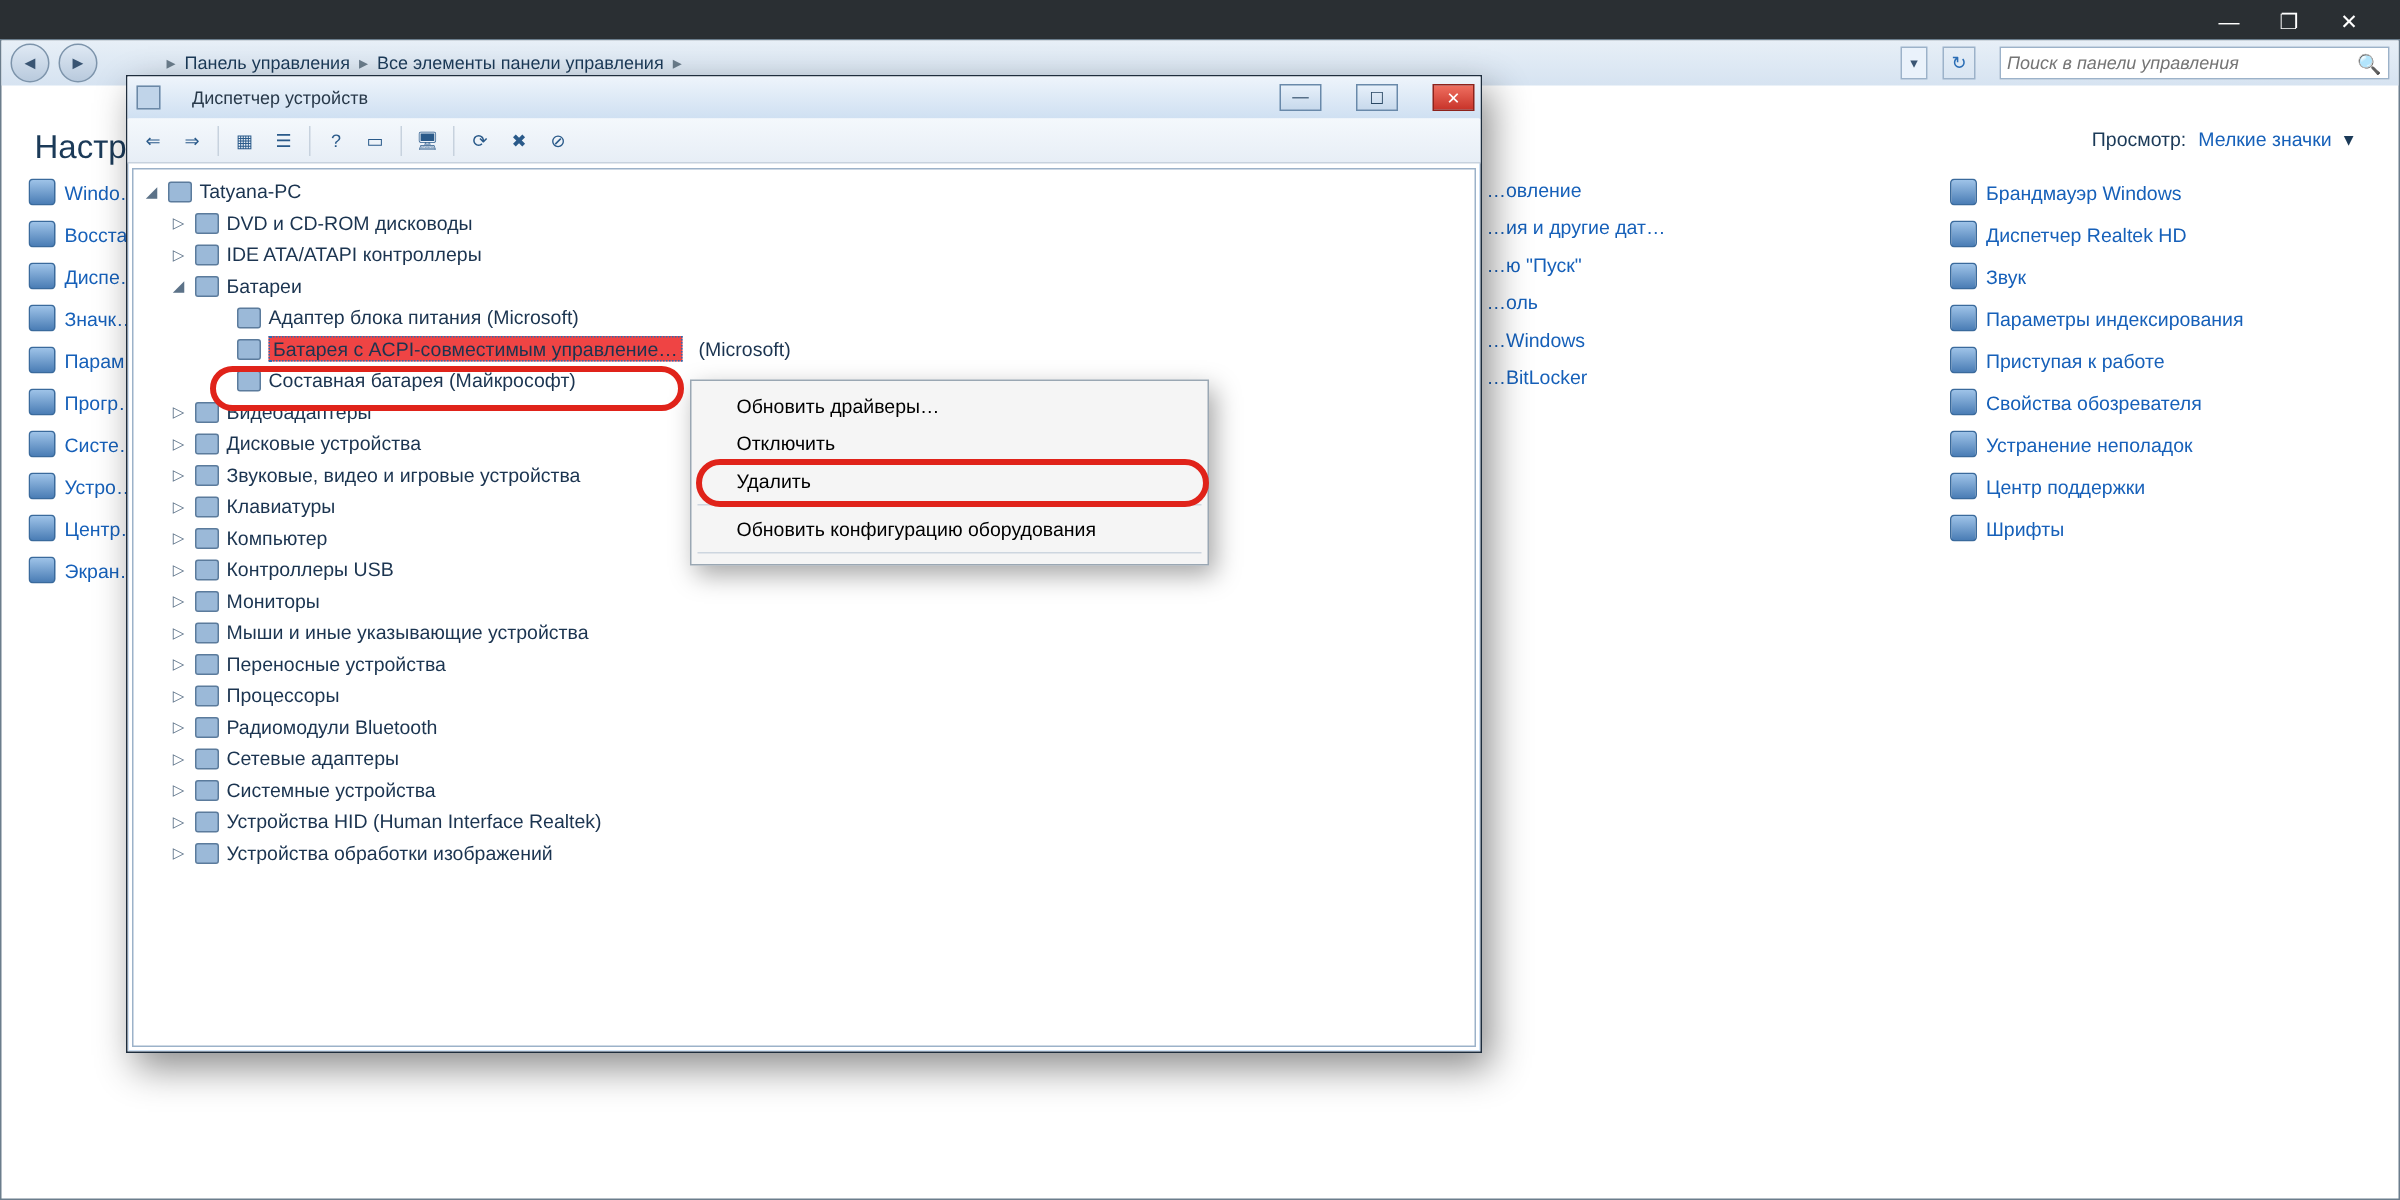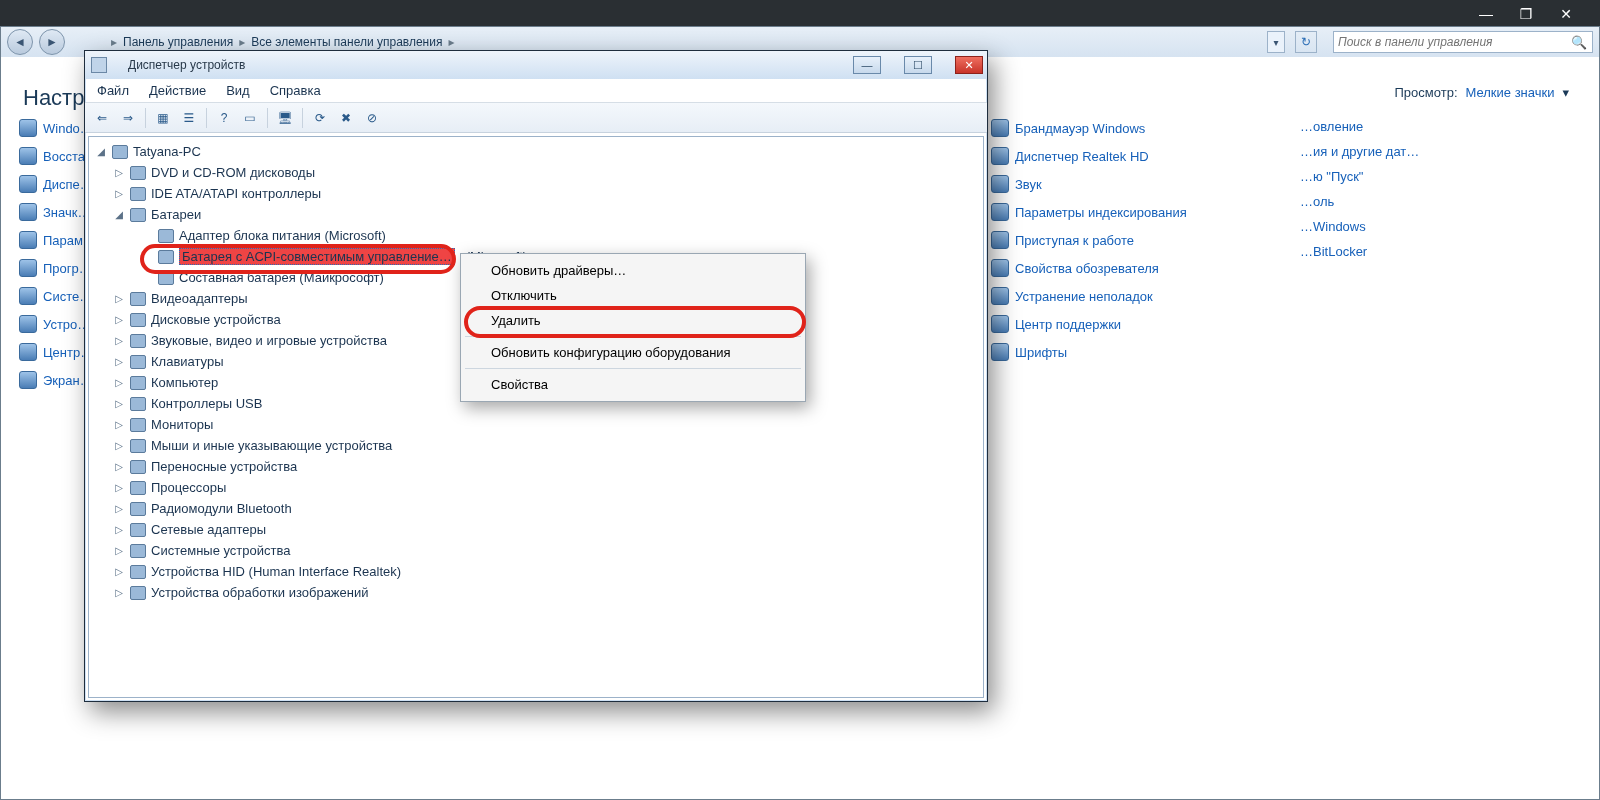--- a/index.html
+++ b/index.html
@@ -163,20 +163,40 @@
         </div>
       <div class="cp-item">
           <span class="cp-ico"></span>
           <span>Экран…</span>
         </div>
     </div>
 
     <div class="cp-right-cols">
       <div class="cp-col">
         <div class="cp-item">
+            <span>…овление</span>
+          </div>
+        <div class="cp-item">
+            <span>…ия и другие дат…</span>
+          </div>
+        <div class="cp-item">
+            <span>…ю "Пуск"</span>
+          </div>
+        <div class="cp-item">
+            <span>…оль</span>
+          </div>
+        <div class="cp-item">
+            <span>…Windows</span>
+          </div>
+        <div class="cp-item">
+            <span>…BitLocker</span>
+          </div>
+      </div>
+      <div class="cp-col">
+        <div class="cp-item">
             <span class="cp-ico"></span>
             <span>Брандмауэр Windows</span>
           </div>
         <div class="cp-item">
             <span class="cp-ico"></span>
             <span>Диспетчер Realtek HD</span>
           </div>
         <div class="cp-item">
             <span class="cp-ico"></span>
             <span>Звук</span>
@@ -197,62 +217,36 @@
             <span class="cp-ico"></span>
             <span>Устранение неполадок</span>
           </div>
         <div class="cp-item">
             <span class="cp-ico"></span>
             <span>Центр поддержки</span>
           </div>
         <div class="cp-item">
             <span class="cp-ico"></span>
             <span>Шрифты</span>
-          </div>
-      </div>
-      <div class="cp-col">
-        <div class="cp-item">
-            <span>…овление</span>
-          </div>
-        <div class="cp-item">
-            <span>…ия и другие дат…</span>
-          </div>
-        <div class="cp-item">
-            <span>…ю "Пуск"</span>
-          </div>
-        <div class="cp-item">
-            <span>…оль</span>
-          </div>
-        <div class="cp-item">
-            <span>…Windows</span>
-          </div>
-        <div class="cp-item">
-            <span>…BitLocker</span>
           </div>
       </div>
     </div>
   </div>
 </div>
 
 <div class="devmgr">
   <div class="devmgr-title">
     <div class="ti"></div>
     <div class="txt">Диспетчер устройств</div>
     <div class="grow"></div>
     <div class="tbtn">—</div>
     <div class="tbtn">☐</div>
     <div class="tbtn close">✕</div>
   </div>
 
-  <div class="devmgr-menu">
-    <span>Файл</span>
-    <span>Действие</span>
-    <span>Вид</span>
-    <span>Справка</span>
-  </div>
 
   <div class="devmgr-tools">
     <div class="tool">⇐</div>
     <div class="tool">⇒</div>
     <div class="tool-sep"></div>
     <div class="tool">▦</div>
     <div class="tool">☰</div>
     <div class="tool-sep"></div>
     <div class="tool">?</div>
     <div class="tool">▭</div>
@@ -420,17 +414,16 @@
   </div>
 </div>
 
 <div class="ctx">
   <div class="row">Обновить драйверы…</div>
   <div class="row">Отключить</div>
   <div class="row">Удалить</div>
   <div class="sep"></div>
   <div class="row">Обновить конфигурацию оборудования</div>
   <div class="sep"></div>
-  <div class="row">Свойства</div>
 </div>
 
 <div class="highlight-oval h-acpi"></div>
 <div class="highlight-oval h-del"></div>
 
 </body></html>

